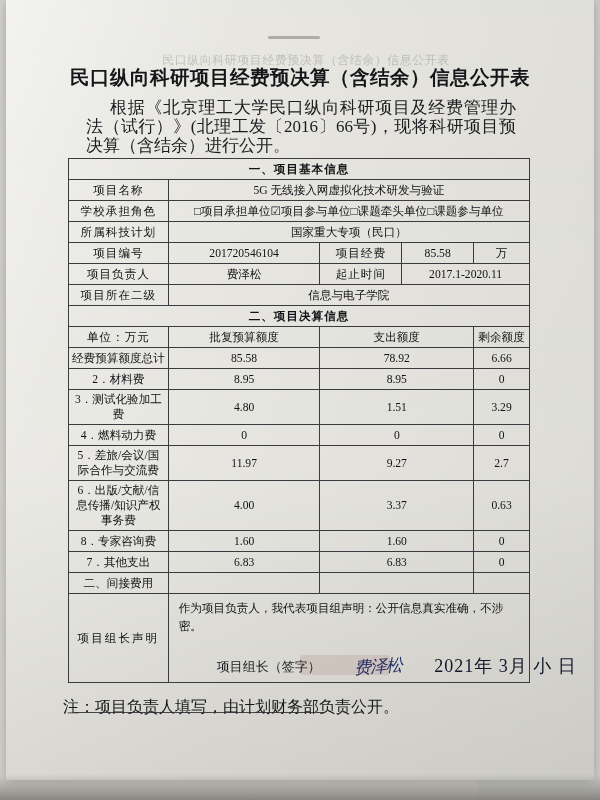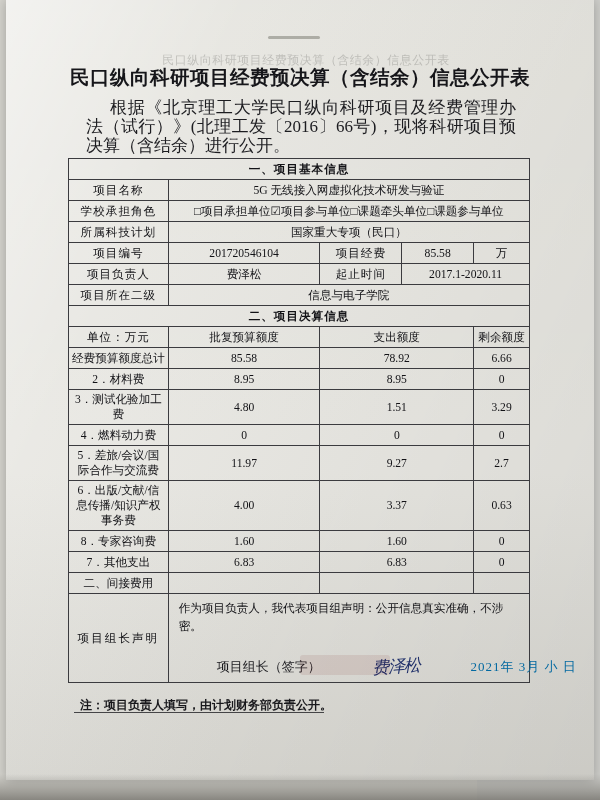--- a/index.html
+++ b/index.html
@@ -83,24 +83,24 @@
   }
   #stmt-body {
     text-align: left; padding: 6px 10px 8px 10px; vertical-align: top;
   }
   #stmt-inner { height: 74px; position: relative; }
   #stmt-line1 { font-size: 11.6px; line-height: 18px; }
   #stmt-row2 {
     position: absolute; left: 38px; top: 40px; width: 360px;
     display:flex; align-items: flex-end; justify-content: space-between; margin-top: 19px;
   }
-  #date-hw { font-size: 13px; color:#0369a1; letter-spacing:1px; }
+  #date-hw { font-size: 18px; color:#0f172a; letter-spacing:1px; }
   #note {
-    position: absolute; left: 80px; top: 697px;
-    font-size: 12px; color: #18181c; font-weight: bold;
+    position: absolute; left: 63px; top: 697px;
+    font-size: 16px; color: #18181c;
   }
   #note-underline {
     position:absolute; left: 74px; top: 712px; width: 250px; height:1px;
     background:#2a2a2e; opacity:.85;
   }
   .stamp-ghost {
     position:absolute; left: 300px; top: 655px; width: 90px; height: 20px;
     opacity: .10; background: #772222; border-radius: 3px;
   }
 </style>

